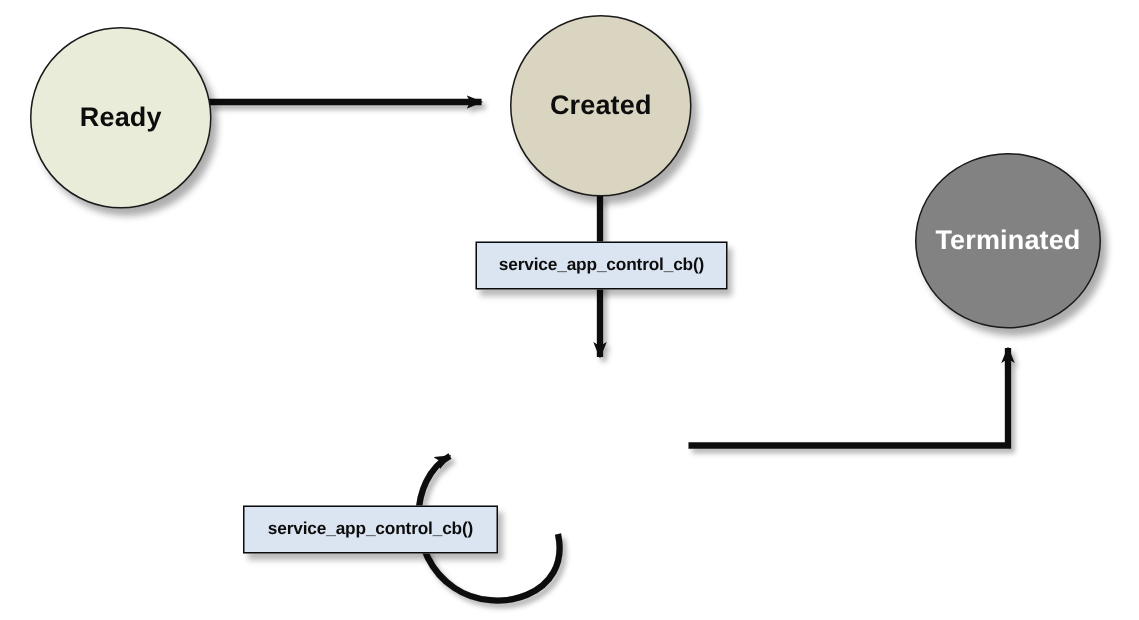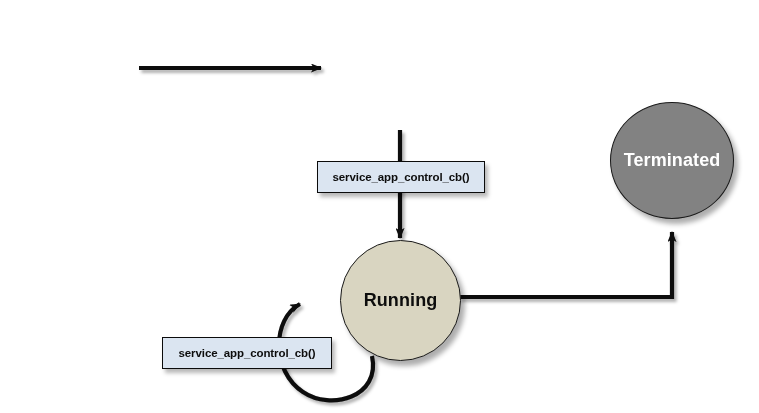--- a/index.html
+++ b/index.html
@@ -103,25 +103,28 @@
       <line x1="139" y1="68" x2="321" y2="68" marker-end="url(#arrowhead)"></line>
 
       <line x1="400" y1="130" x2="400" y2="238" marker-end="url(#arrowhead)"></line>
 
       <path d="M 459,297 L 672,297 L 672,232" stroke-linejoin="miter" marker-end="url(#arrowhead)"></path>
 
       <path d="M 372,356 C 381,397 331,411 303,392 C 271,371 272,319 300,304" marker-end="url(#arrowhead)"></path>
     </g>
   </svg>
 
+  <div id="node-ready" class="state-node">
+    <span class="state-label">Ready</span>
+  </div>
 
+  <div id="node-created" class="state-node">
+    <span class="state-label">Created</span>
+  </div>
 
-  <div id="node-running" class="state-node">
-    <span class="state-label">Running</span>
-  </div>
 
   <div id="node-terminated" class="state-node">
     <span class="state-label">Terminated</span>
   </div>
 
 
   <div id="label-control-1" class="edge-label">
     <span>service_app_control_cb()</span>
   </div>
 

